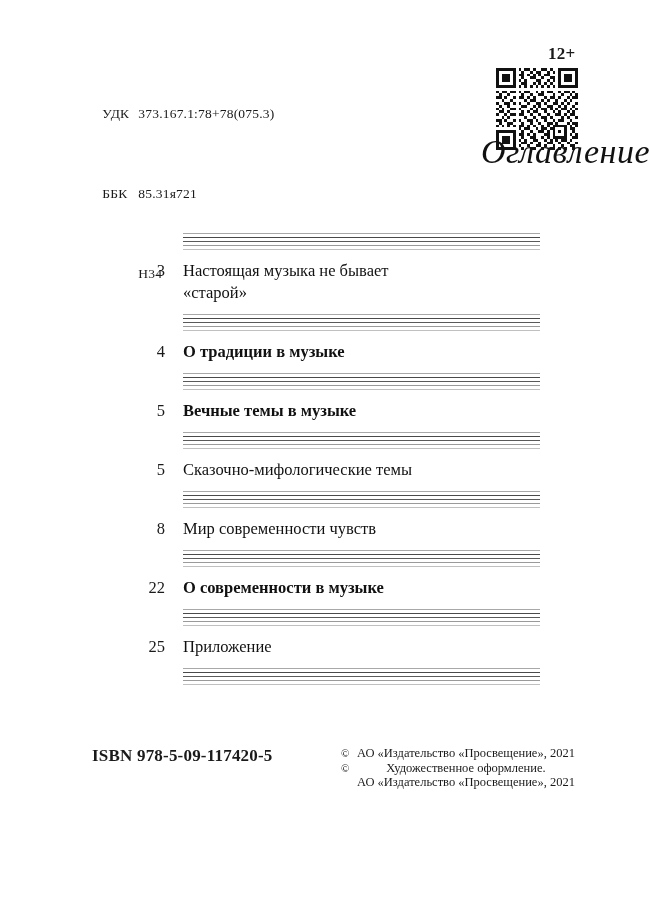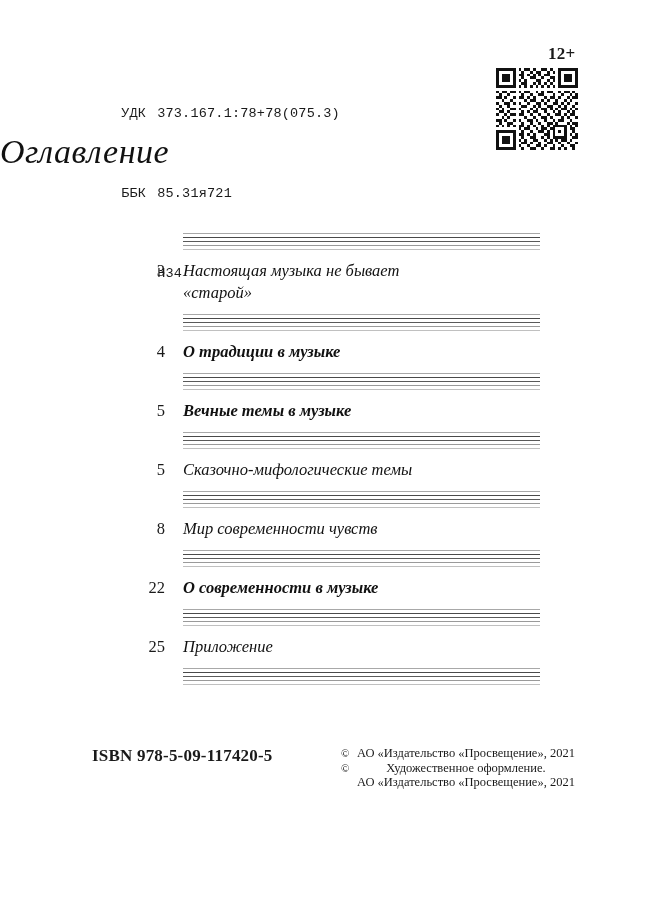--- a/index.html
+++ b/index.html
@@ -21,21 +21,20 @@
     position: absolute;
     left: 88px;
     top: 58px;
     font-size: 13.5px;
     line-height: 16px;
     letter-spacing: 0.2px;
     white-space: pre;
   }
   #classification .cl-row {
     display: block;
-    font-family: Liberation Mono, monospace;
   }
   #classification .cl-key {
     display: inline-block;
     width: 36px;
   }
   #classification .cl-indent {
     display: inline-block;
     width: 36px;
   }
 
@@ -58,21 +57,21 @@
     height: 82px;
   }
   #qr-code svg { display: block; }
 
   
   #page-title {
     position: absolute;
     left: 0;
     top: 133px;
     width: 650px;
-    text-align: left;
+    text-align: right;
     font-size: 34px;
     font-style: italic;
     letter-spacing: 0.5px;
     color: #111;
   }
 
   
   #toc {
     position: absolute;
     left: 0;
@@ -114,21 +113,20 @@
     font-size: 16.5px;
     font-style: normal;
     line-height: 22px;
     color: #1a1a1a;
   }
   .toc-label {
     flex: 1 1 auto;
     padding-left: 18px;
     padding-right: 100px;
     font-size: 16.5px;
-    font-style: italic;
     line-height: 22px;
     color: #111;
   }
   .toc-label.bold {
     font-weight: bold;
   }
   .toc-label .line2 { display: block; }
 
   
   #footer {

